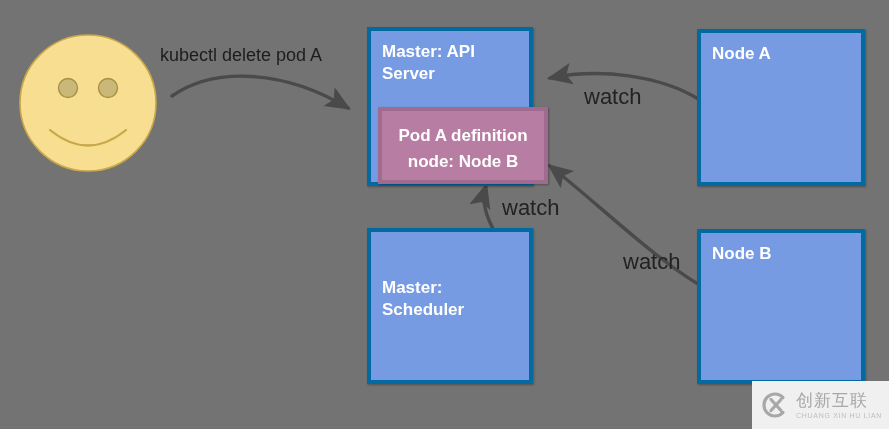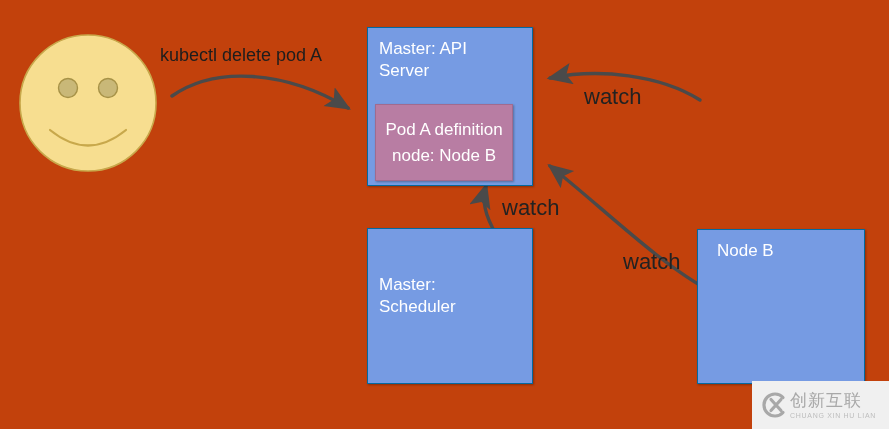--- a/index.html
+++ b/index.html
@@ -7,35 +7,36 @@
     padding: 0;
     background: #ffffff;
   }
   body {
     font-family: "Liberation Sans", sans-serif;
   }
   #canvas {
     position: relative;
     width: 889px;
     height: 429px;
-    background: #c2410c;
+    background: #737373;
     overflow: hidden;
   }
   .svg-layer {
     position: absolute;
     left: 0;
     top: 0;
     width: 889px;
     height: 429px;
   }
   .box {
     position: absolute;
     box-sizing: border-box;
-    border: 1px solid #0369a1;
+    border: 4px solid #0369a1;
     box-shadow: 1px 1px 2px rgba(0,0,0,0.30);
+    font-weight: bold;
   }
   .box-blue { background: #769BE3; }
   .box-pink { background: #B87DA3; border-color: #a06b8f; }
   .box-purple { background: #8D7DBB; border-color: #7d6ea8; }
   .box-label {
     position: absolute;
     color: #ffffff;
     font-size: 17px;
     line-height: 22px;
     white-space: pre-line;
@@ -66,20 +67,21 @@
   
   #watermark {
     position: absolute;
     left: 752px;
     top: 381px;
     width: 137px;
     height: 48px;
     background: #f0f0f0;
     display: flex;
     align-items: center;
+    gap: 6px;
     padding-left: 6px;
     box-sizing: border-box;
   }
   #watermark .wm-text {
     display: flex;
     flex-direction: column;
     justify-content: center;
     line-height: 1;
   }
   #watermark .wm-cn {
@@ -121,34 +123,37 @@
 
     <path d="M712,292 C660,265 600,205 550,166" fill="none" stroke="#4A4A4A" stroke-width="3.4" stroke-linecap="round" marker-end="url(#arrowhead)"></path>
   </svg>
 
   <div class="cmd-label" style="left:160px; top:45px;">kubectl delete pod A</div>
 
   <div class="box box-blue" style="left:367px; top:27px; width:166px; height:159px;">
     <div class="box-label" style="left:11px; top:10px;">Master: API
 Server</div>
 
-    <div class="box box-pink" style="left:7px; top:76px; width:138px; height:77px;">
+    <div class="box box-pink" style="left:7px; top:76px; width:170px; height:77px;">
       <div class="pink-label">Pod A definition
 node: Node B</div>
     </div>
   </div>
 
   <div class="box box-blue" style="left:367px; top:228px; width:166px; height:156px;">
     <div class="box-label" style="left:11px; top:10px;margin-top:35px;">Master:
 Scheduler</div>
   </div>
 
+  <div class="box box-blue" style="left:697px; top:29px; width:168px; height:157px;">
+    <div class="box-label" style="left:11px; top:10px;">Node A</div>
+  </div>
 
   <div class="box box-blue" style="left:697px; top:229px; width:168px; height:155px;">
-    <div class="box-label" style="left:11px; top:10px;margin-left:8px;">Node B</div>
+    <div class="box-label" style="left:11px; top:10px;">Node B</div>
 
   </div>
 
   <div class="edge-label" style="left:584px; top:84px;">watch</div>
 
   <div class="edge-label" style="left:502px; top:195px;">watch</div>
 
   <div class="edge-label" style="left:623px; top:249px;">watch</div>
 
   <div id="watermark">

